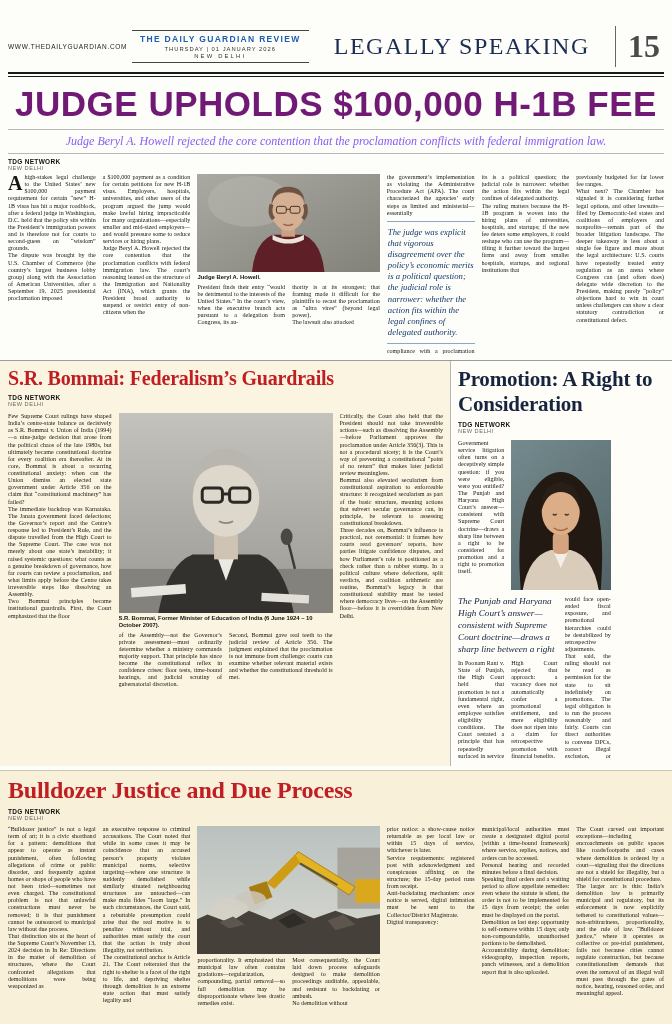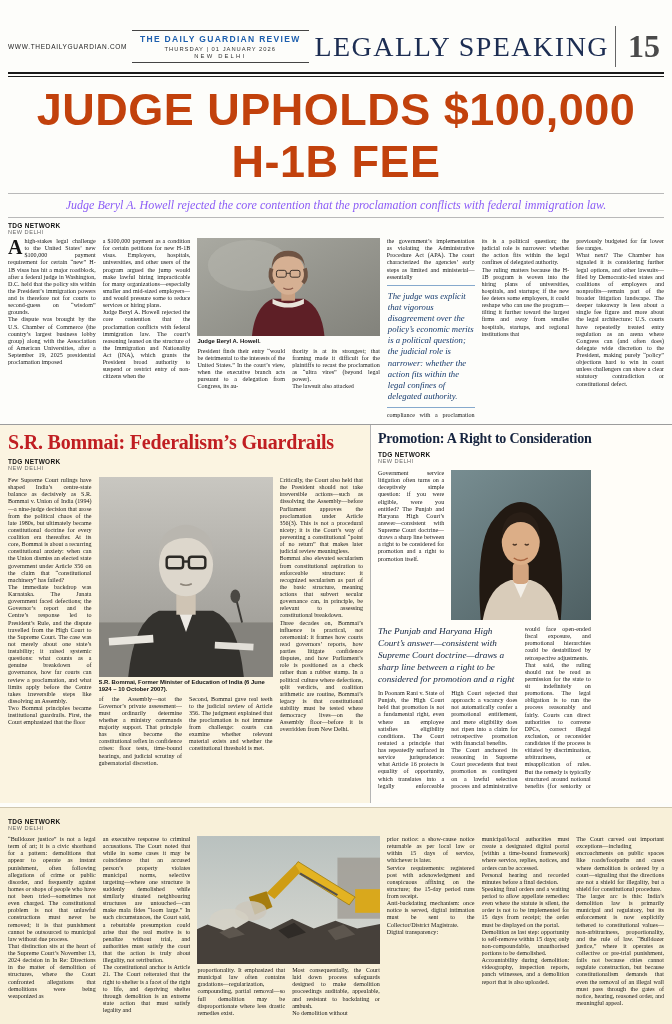--- a/index.html
+++ b/index.html
@@ -8,50 +8,50 @@
     width:672px; height:1024px; margin:0 auto; background:#fdfdfa;
     font-family:"Liberation Serif", serif; color:#141414; overflow:hidden;
   }
   
   .hdr { display:flex; align-items:center; padding:26px 8px 5px 8px; }
   .hdr-left { width:124px; font-family:"Liberation Sans",sans-serif; font-size:6.5px; letter-spacing:.7px; color:#222; }
   .hdr-mast { text-align:center; border-top:1px solid #444; border-bottom:1px solid #444; padding:3px 8px; }
   .mast-title { font-family:"Liberation Sans",sans-serif; font-weight:bold; font-size:8.5px; letter-spacing:1.3px; color:#1d5fae; white-space:nowrap; }
   .mast-date { font-family:"Liberation Sans",sans-serif; font-size:5.8px; letter-spacing:1px; color:#333; margin-top:2px; }
   .mast-city { font-family:"Liberation Sans",sans-serif; font-size:5.8px; letter-spacing:2.2px; color:#333; margin-top:1px; }
-  .hdr-section { flex:1; text-align:center; font-size:28px; letter-spacing:1.5px; color:#1c2d52; white-space:nowrap; font-weight:500; }
+  .hdr-section { flex:1; text-align:center; font-size:24px; letter-spacing:1.5px; color:#1c2d52; white-space:nowrap; font-weight:500; }
   .hdr-page { border-left:1.5px solid #666; padding:2px 4px 2px 12px; font-size:32px; font-weight:bold; color:#4a4a4a; }
   .double-rule { margin:0 8px; border-top:2.5px solid #1a1a1a; border-bottom:1px solid #1a1a1a; height:5px; }
   
   .byline-row { padding:4px 0 3px 0; }
   .byline-name { display:block; font-family:"Liberation Sans",sans-serif; font-weight:bold; font-size:6.5px; letter-spacing:.3px; color:#111; }
   .byline-city { display:block; font-family:"Liberation Sans",sans-serif; font-size:5.6px; letter-spacing:.5px; color:#6a6a6a; }
   .ncol { font-size:6.1px; line-height:1.17; text-align:justify; overflow:hidden; color:#161616; }
   .ncol span { white-space:pre-line; }
   .figcap { font-family:"Liberation Sans",sans-serif; font-weight:bold; font-size:5.9px; line-height:1.15; padding:2px 0 3px 0; color:#111; text-align:left; }
   figure svg { display:block; width:100%; }
   .dropcap { float:left; font-weight:bold; font-size:20px; line-height:.8; padding:1px 2px 0 0; }
   
   .lead { padding:0 8px; }
-  .lead-headline { text-align:center; font-family:"Liberation Sans",sans-serif; font-weight:bold; font-size:45px; letter-spacing:.5px; color:#c2410c; padding:7px 0 5px 0; }
+  .lead-headline { text-align:center; font-family:"Liberation Sans",sans-serif; font-weight:bold; font-size:35px; letter-spacing:.5px; color:#701a75; padding:7px 0 5px 0; }
   .rule { border-top:1px solid #b9b9b9; }
   .lead-subhead { text-align:center; font-style:italic; font-size:12px; color:#8b5cf6; padding:4px 0; }
   .lead-body { display:grid; grid-template-columns:repeat(7,1fr); gap:7px; height:180px; overflow:hidden; }
   .lead-figure { grid-column:3/5; display:flex; flex-direction:column; overflow:hidden; }
   .lead-figure svg { height:98px; }
   .subcols { display:grid; grid-template-columns:1fr 1fr; gap:7px; flex:1; overflow:hidden; }
   .quotecol { display:flex; flex-direction:column; }
   .pullquote { border-top:1.5px solid #86a9cc; border-bottom:1.5px solid #86a9cc; color:#15396b; font-style:italic; font-size:8.7px; line-height:1.28; padding:5px 1px; margin:4px 0; text-align:left; flex:none; }
   
   .middle { display:flex; margin-top:6px; border-top:1px solid #9c9c9c; }
-  .bommai { width:370px; background:#fbf4e1; padding:6px 7px 6px 8px; }
+  .bommai { width:450px; background:#fbf4e1; padding:6px 7px 6px 8px; }
   .vdiv { width:1px; background:#b5b5b5; }
   .promotion { flex:1; background:#fffdf8; padding:6px 8px 6px 7px; }
   .bommai-headline { font-size:20px; font-weight:bold; color:#c01e22; letter-spacing:-.2px; }
-  .promo-headline { font-size:14px; font-weight:bold; color:#16243f; letter-spacing:-.2px; }
+  .promo-headline { font-size:21px; font-weight:bold; color:#16243f; letter-spacing:-.2px; }
   .bommai-body { display:grid; grid-template-columns:repeat(4,1fr); gap:7px; height:320px; overflow:hidden; margin-top:3px; }
   .bommai-figure { grid-column:2/4; display:flex; flex-direction:column; overflow:hidden; }
   .bommai-figure svg { height:200px; }
   .promo-body { display:grid; grid-template-columns:repeat(4,1fr); grid-template-rows:150px 58px 1fr; gap:6px 7px; height:320px; overflow:hidden; margin-top:3px;
     grid-template-areas:"t1 ph ph" "q q c3" "b1 b2 c3"; }
   .promo-t1 { grid-area:t1; } .promo-figure { grid-area:ph; overflow:hidden; } .promo-figure svg { height:100%; }
   .promo-quote { grid-area:q; font-style:italic; font-size:9.2px; line-height:1.3; color:#10233f; text-align:left; overflow:hidden; }
   .promo-b1 { grid-area:b1; } .promo-b2 { grid-area:b2; } .promo-c3 { grid-area:c3; }
   
   .bulldozer { background:#f8f0d9; margin-top:4px; padding:6px 8px 0 8px; border-top:1px solid #cfc6ae; }
@@ -218,20 +218,21 @@
 The Court anchored its reasoning in Supreme Court precedents that treat promotion as contingent on a lawful selection process and administrative decision—especially where comparative merit, seniority-cum-fitness, or suitability assessments are involved. This approach also protects the system from a domino effect: if every vacancy automatically triggered promotion and back-pay liability from the “vacancy date,” governments</span></div>
         <div class="ncol promo-c3"><span>would face open-ended fiscal exposure, and promotional hierarchies could be destabilized by retrospective adjustments.
 That said, the ruling should not be read as permission for the state to sit indefinitely on promotions. The legal obligation is to run the process reasonably and fairly. Courts can direct authorities to convene DPCs, correct illegal exclusion, or reconsider candidates if the process is vitiated by discrimination, arbitrariness, or misapplication of rules. But the remedy is typically structured around notional benefits (for seniority or placement) rather than automatic arrears—unless service rules, a specific court order, or demonstrable illegality supports financial backdating.
 A related Supreme Court point, often invoked in Punjab-Haryana service litigation, is that “higher pay for higher work” generally attaches when the employee actually discharges duties of the higher post; notional promotion cannot be used mechanically to claim salary for a period when the employee did not, in fact, work in the promotional position.
 For employees, the practical lesson is strategic: build the case around procedural illegality (rules violated, DPC not convened, discriminatory exclusion, incorrect seniority list), rather than assuming eligibility is itself the legal finish line. The Constitution guarantees equal access to the promotional door; it does not guarantee that everyone who reaches it must be ushered in automatically.</span></div>
       </div>
     </section>
   </div>
 
   <section class="bulldozer">
+    <h2 class="bull-headline">Bulldozer Justice and Due Process</h2>
     <div class="byline-row">
       <span class="byline-name">TDG NETWORK</span>
       <span class="byline-city">NEW DELHI</span>
     </div>
     <div class="bull-body">
       <div class="ncol"><span>“Bulldozer justice” is not a legal term of art; it is a civic shorthand for a pattern: demolitions that appear to operate as instant punishment, often following allegations of crime or public disorder, and frequently against homes or shops of people who have not been tried—sometimes not even charged. The constitutional problem is not that unlawful constructions must never be removed; it is that punishment cannot be outsourced to municipal law without due process.
 That distinction sits at the heart of the Supreme Court’s November 13, 2024 decision in In Re: Directions in the matter of demolition of structures, where the Court confronted allegations that demolitions were being weaponized as</span></div>
       <div class="ncol"><span>an executive response to criminal accusations. The Court noted that while in some cases it may be coincidence that an accused person’s property violates municipal norms, selective targeting—where one structure is suddenly demolished while similarly situated neighbouring structures are untouched—can make mala fides “loom large.” In such circumstances, the Court said, a rebuttable presumption could arise that the real motive is to penalize without trial, and authorities must satisfy the court that the action is truly about illegality, not retribution.
 The constitutional anchor is Article 21. The Court reiterated that the right to shelter is a facet of the right to life, and depriving shelter through demolition is an extreme state action that must satisfy legality and</span></div>
       <figure class="bull-figure">

